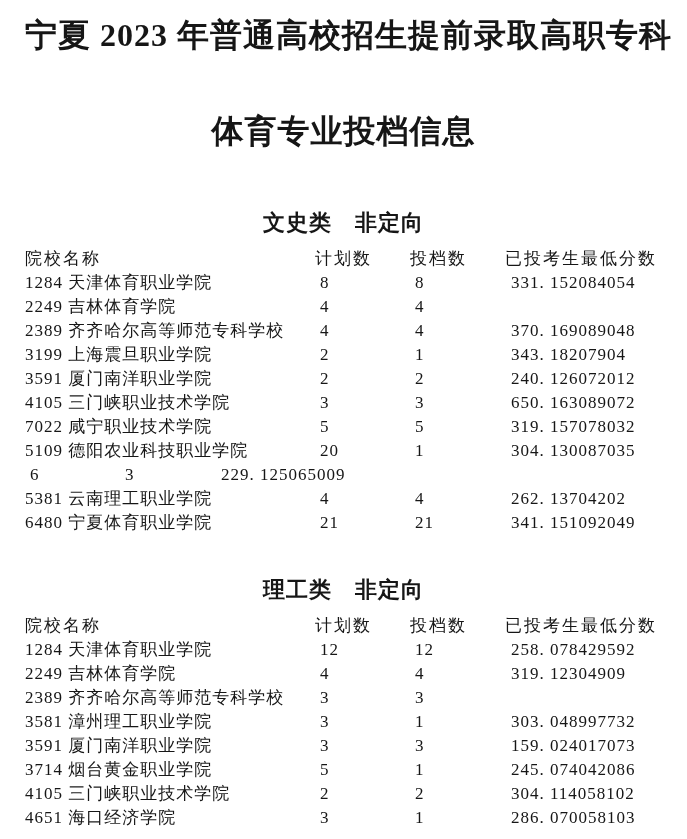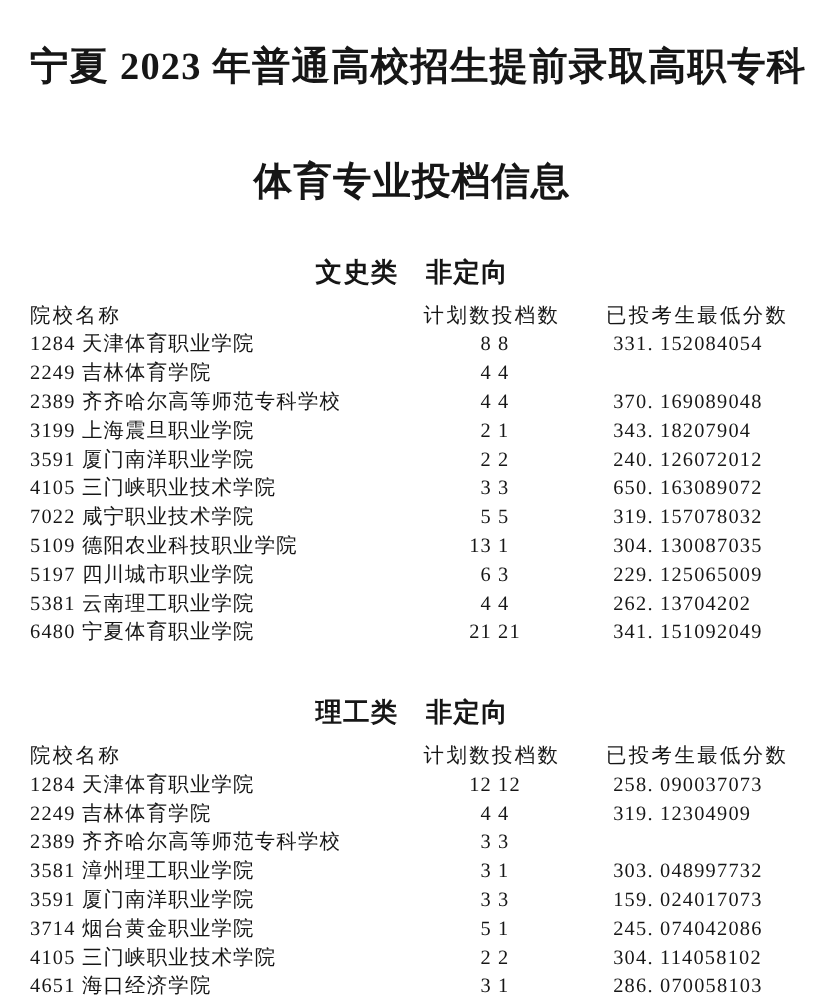--- a/index.html
+++ b/index.html
@@ -21,51 +21,51 @@
   }
   .title {
     margin: 0;
     font-size: 32px;
     font-weight: bold;
     text-align: center;
     line-height: 46px;
     letter-spacing: 1px;
     white-space: nowrap;
   }
-  .title-line1 { margin-top: 32px; }
+  .title-line1 { margin-top: 12px; }
   .title-line2 { margin-top: 50px; }
 
   .sec-title {
     margin: 0;
     font-size: 22px;
     font-weight: bold;
     text-align: center;
     line-height: 30px;
     letter-spacing: 1px;
     white-space: nowrap;
   }
-  .section-0 .sec-title { margin-top: 38px; }
+  .section-0 .sec-title { margin-top: 54px; }
   .section-1 .sec-title { margin-top: 40px; }
 
   .thead, .trow {
     display: flex;
     font-size: 17px;
     line-height: 24px;
     white-space: nowrap;
   }
   .thead {
     margin-top: 9px;
     font-weight: normal;
   }
   .thead .col { letter-spacing: 2px; }
   .trow .col { letter-spacing: 1px; }
 
   .col { flex: 0 0 auto; box-sizing: border-box; }
   .col.name  { width: 290px; }
-  .col.plan  { width: 95px; text-align: right; }
+  .col.plan  { width: 95px; }
   .col.file  { width: 95px; }
   .col.score { flex: 1 1 auto; }
 
   .trow .plan,
   .trow .file  { padding-left: 5px; }
   .trow .score { padding-left: 6px; }
 </style>
 </head>
 <body>
 
@@ -119,26 +119,25 @@
           <span class="col score">650. 163089072</span>
         </div>
         <div class="trow">
           <span class="col name">7022 咸宁职业技术学院</span>
           <span class="col plan">5</span>
           <span class="col file">5</span>
           <span class="col score">319. 157078032</span>
         </div>
         <div class="trow">
           <span class="col name">5109 德阳农业科技职业学院</span>
-          <span class="col plan">13</span>
+          <span class="col plan">20</span>
           <span class="col file">1</span>
           <span class="col score">304. 130087035</span>
         </div>
         <div class="trow">
-          <span class="col name">5197 四川城市职业学院</span>
           <span class="col plan">6</span>
           <span class="col file">3</span>
           <span class="col score">229. 125065009</span>
         </div>
         <div class="trow">
           <span class="col name">5381 云南理工职业学院</span>
           <span class="col plan">4</span>
           <span class="col file">4</span>
           <span class="col score">262. 13704202</span>
         </div>
@@ -157,21 +156,21 @@
       <span class="col name">院校名称</span>
       <span class="col plan">计划数</span>
       <span class="col file">投档数</span>
       <span class="col score">已投考生最低分数</span>
     </div>
     <div class="tbody">
         <div class="trow">
           <span class="col name">1284 天津体育职业学院</span>
           <span class="col plan">12</span>
           <span class="col file">12</span>
-          <span class="col score">258. 090037073</span>
+          <span class="col score">258. 078429592</span>
         </div>
         <div class="trow">
           <span class="col name">2249 吉林体育学院</span>
           <span class="col plan">4</span>
           <span class="col file">4</span>
           <span class="col score">319. 12304909</span>
         </div>
         <div class="trow">
           <span class="col name">2389 齐齐哈尔高等师范专科学校</span>
           <span class="col plan">3</span>

